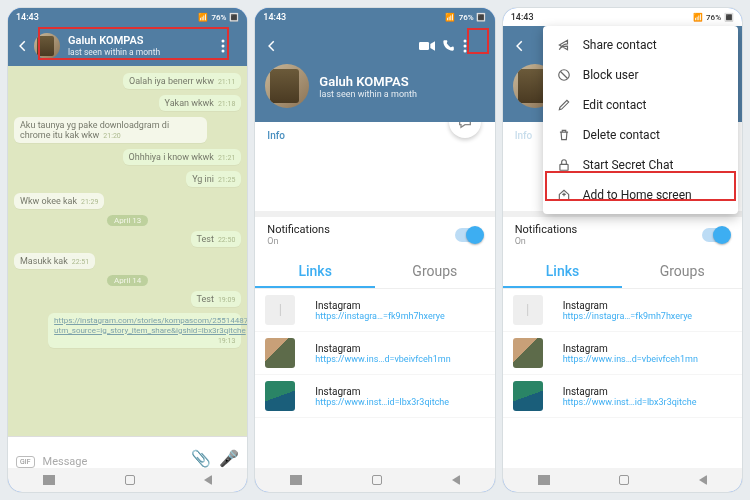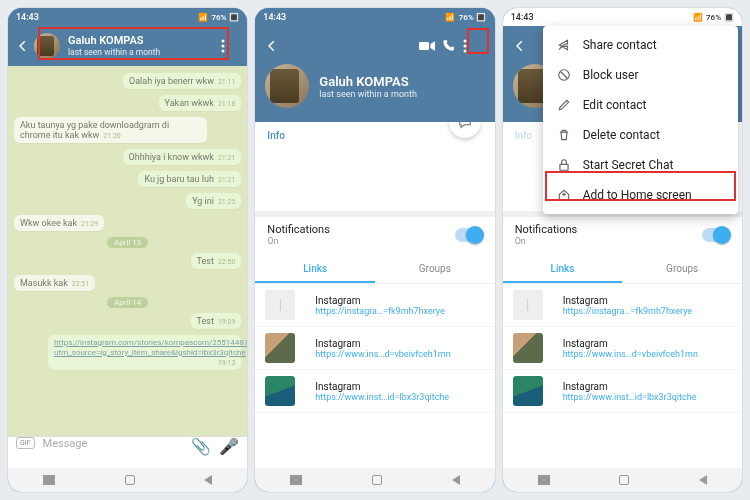--- a/index.html
+++ b/index.html
@@ -92,21 +92,21 @@
   .row-r { text-align: right; }
   .row-r .bubble { background: #eaffdc; }
   .datechip { text-align: center; margin: 3px 0; }
   .datechip span {
     background: #a8c77f; color: #fff; font-size: 8px;
     padding: 1px 7px; border-radius: 8px;
   }
   .linkbubble { color: #3d7fa8; text-decoration: underline; font-size: 8px; line-height: 1.2; }
   .inputbar {
     height: 32px; background: #fff; border-top: 1px solid #ddd;
-    display: flex; align-items: flex-start; padding: 0 8px; gap: 8px;
+    display: flex; align-items: flex-end; padding: 0 8px; gap: 8px;
   }
   .gif { border: 1px solid #bbb; color: #888; font-size: 7px; padding: 1px 3px; border-radius: 3px; }
   .msginput { flex: 1; color: #aaa; font-size: 11px; }
   .navbar { height: 24px; display: flex; justify-content: space-around; align-items: center; background: #f3f3f3; }
   .navbar div { width: 18px; height: 2px; background: #999; border-radius: 1px; }
   .navbar .sq { width: 10px; height: 10px; border: 1.5px solid #999; background: none; border-radius: 2px; }
   .navbar .bk { width: 0; height: 0; border-top: 5px solid transparent; border-bottom: 5px solid transparent; border-right: 8px solid #999; background: none; }
   .navbar .ham { height: 10px; display:flex;flex-direction:column;justify-content:space-between;width:12px;}
   .navbar .ham i{height:1.5px;background:#999;display:block;}
   
@@ -147,21 +147,21 @@
   .notifrow .ntitle { font-size: 11px; color: #222; }
   .notifrow .nval { font-size: 9px; color: #999; }
   .toggle {
     width: 28px; height: 14px; border-radius: 7px; background: #bcdcf5; position: relative;
   }
   .toggle::after {
     content:""; position:absolute; right:-1px; top:-2px; width:18px; height:18px;
     border-radius:50%; background:#3daef2; box-shadow:0 1px 2px rgba(0,0,0,.3);
   }
   .tabs { display: flex; border-bottom: 1px solid #eee; }
-  .tab { flex: 1; text-align: center; font-size: 10px; padding: 7px 0; color: #888; }
+  .tab { flex: 1; text-align: center; font-size: 14px; padding: 7px 0; color: #888; }
   .tab.active { color: #3daef2; border-bottom: 2px solid #3daef2; font-weight: 500; }
   .linkrow { display: flex; padding: 6px 10px; gap: 8px; align-items: center; border-bottom: 1px solid #f5f5f5; }
   .thumb { width: 30px; height: 30px; background: #eee; border-radius: 3px; display:flex;align-items:center;justify-content:center;font-size:16px;color:#ccc;font-weight:300; }
   .thumb.img1 { background: linear-gradient(135deg,#c8a078 40%,#5d6b4a 40%); }
   .thumb.img2 { background: linear-gradient(160deg,#2a8466 50%,#1a5e7a 50%); }
   .linktxt { flex: 1; overflow: hidden; margin-left: 12px; }
   .linktitle { font-size: 10px; color: #222; }
   .linkurl { font-size: 9px; color: #3daef2; white-space: nowrap; overflow: hidden; text-overflow: ellipsis; }
   
   .menu {
@@ -209,21 +209,20 @@
     </div>
   </div>
   <div class="highlight" style="top:19px;left:30px;right:18px;height:33px"></div>
 
   <div class="chat-body">
     <div class="chat-inner" id="chat-inner">
         <div class="row-r"><div class="bubble">Oalah iya benerr wkw<span class="ts">21:11</span></div></div>
         <div class="row-r"><div class="bubble">Yakan wkwk<span class="ts">21:18</span></div></div>
         <div class=""><div class="bubble">Aku taunya yg pake downloadgram di chrome itu kak wkw<span class="ts">21:20</span></div></div>
         <div class="row-r"><div class="bubble">Ohhhiya i know wkwk<span class="ts">21:21</span></div></div>
-        <div class="row-r"><div class="bubble">Ku jg baru tau luh<span class="ts">21:21</span></div></div>
         <div class="row-r"><div class="bubble">Yg ini<span class="ts">21:25</span></div></div>
         <div class=""><div class="bubble">Wkw okee kak<span class="ts">21:29</span></div></div>
         <div class="datechip"><span>April 13</span></div>
         <div class="row-r"><div class="bubble">Test<span class="ts">22:50</span></div></div>
         <div class=""><div class="bubble">Masukk kak<span class="ts">22:51</span></div></div>
         <div class="datechip"><span>April 14</span></div>
         <div class="row-r"><div class="bubble">Test<span class="ts">19:09</span></div></div>
         <div class="row-r"><div class="bubble"><div class="linkbubble">https://instagram.com/stories/kompascom/2551448781711832201?utm_source=ig_story_item_share&amp;igshid=lbx3r3qitche</div><span class="ts">19:13</span></div></div>
       </div>
   </div>

